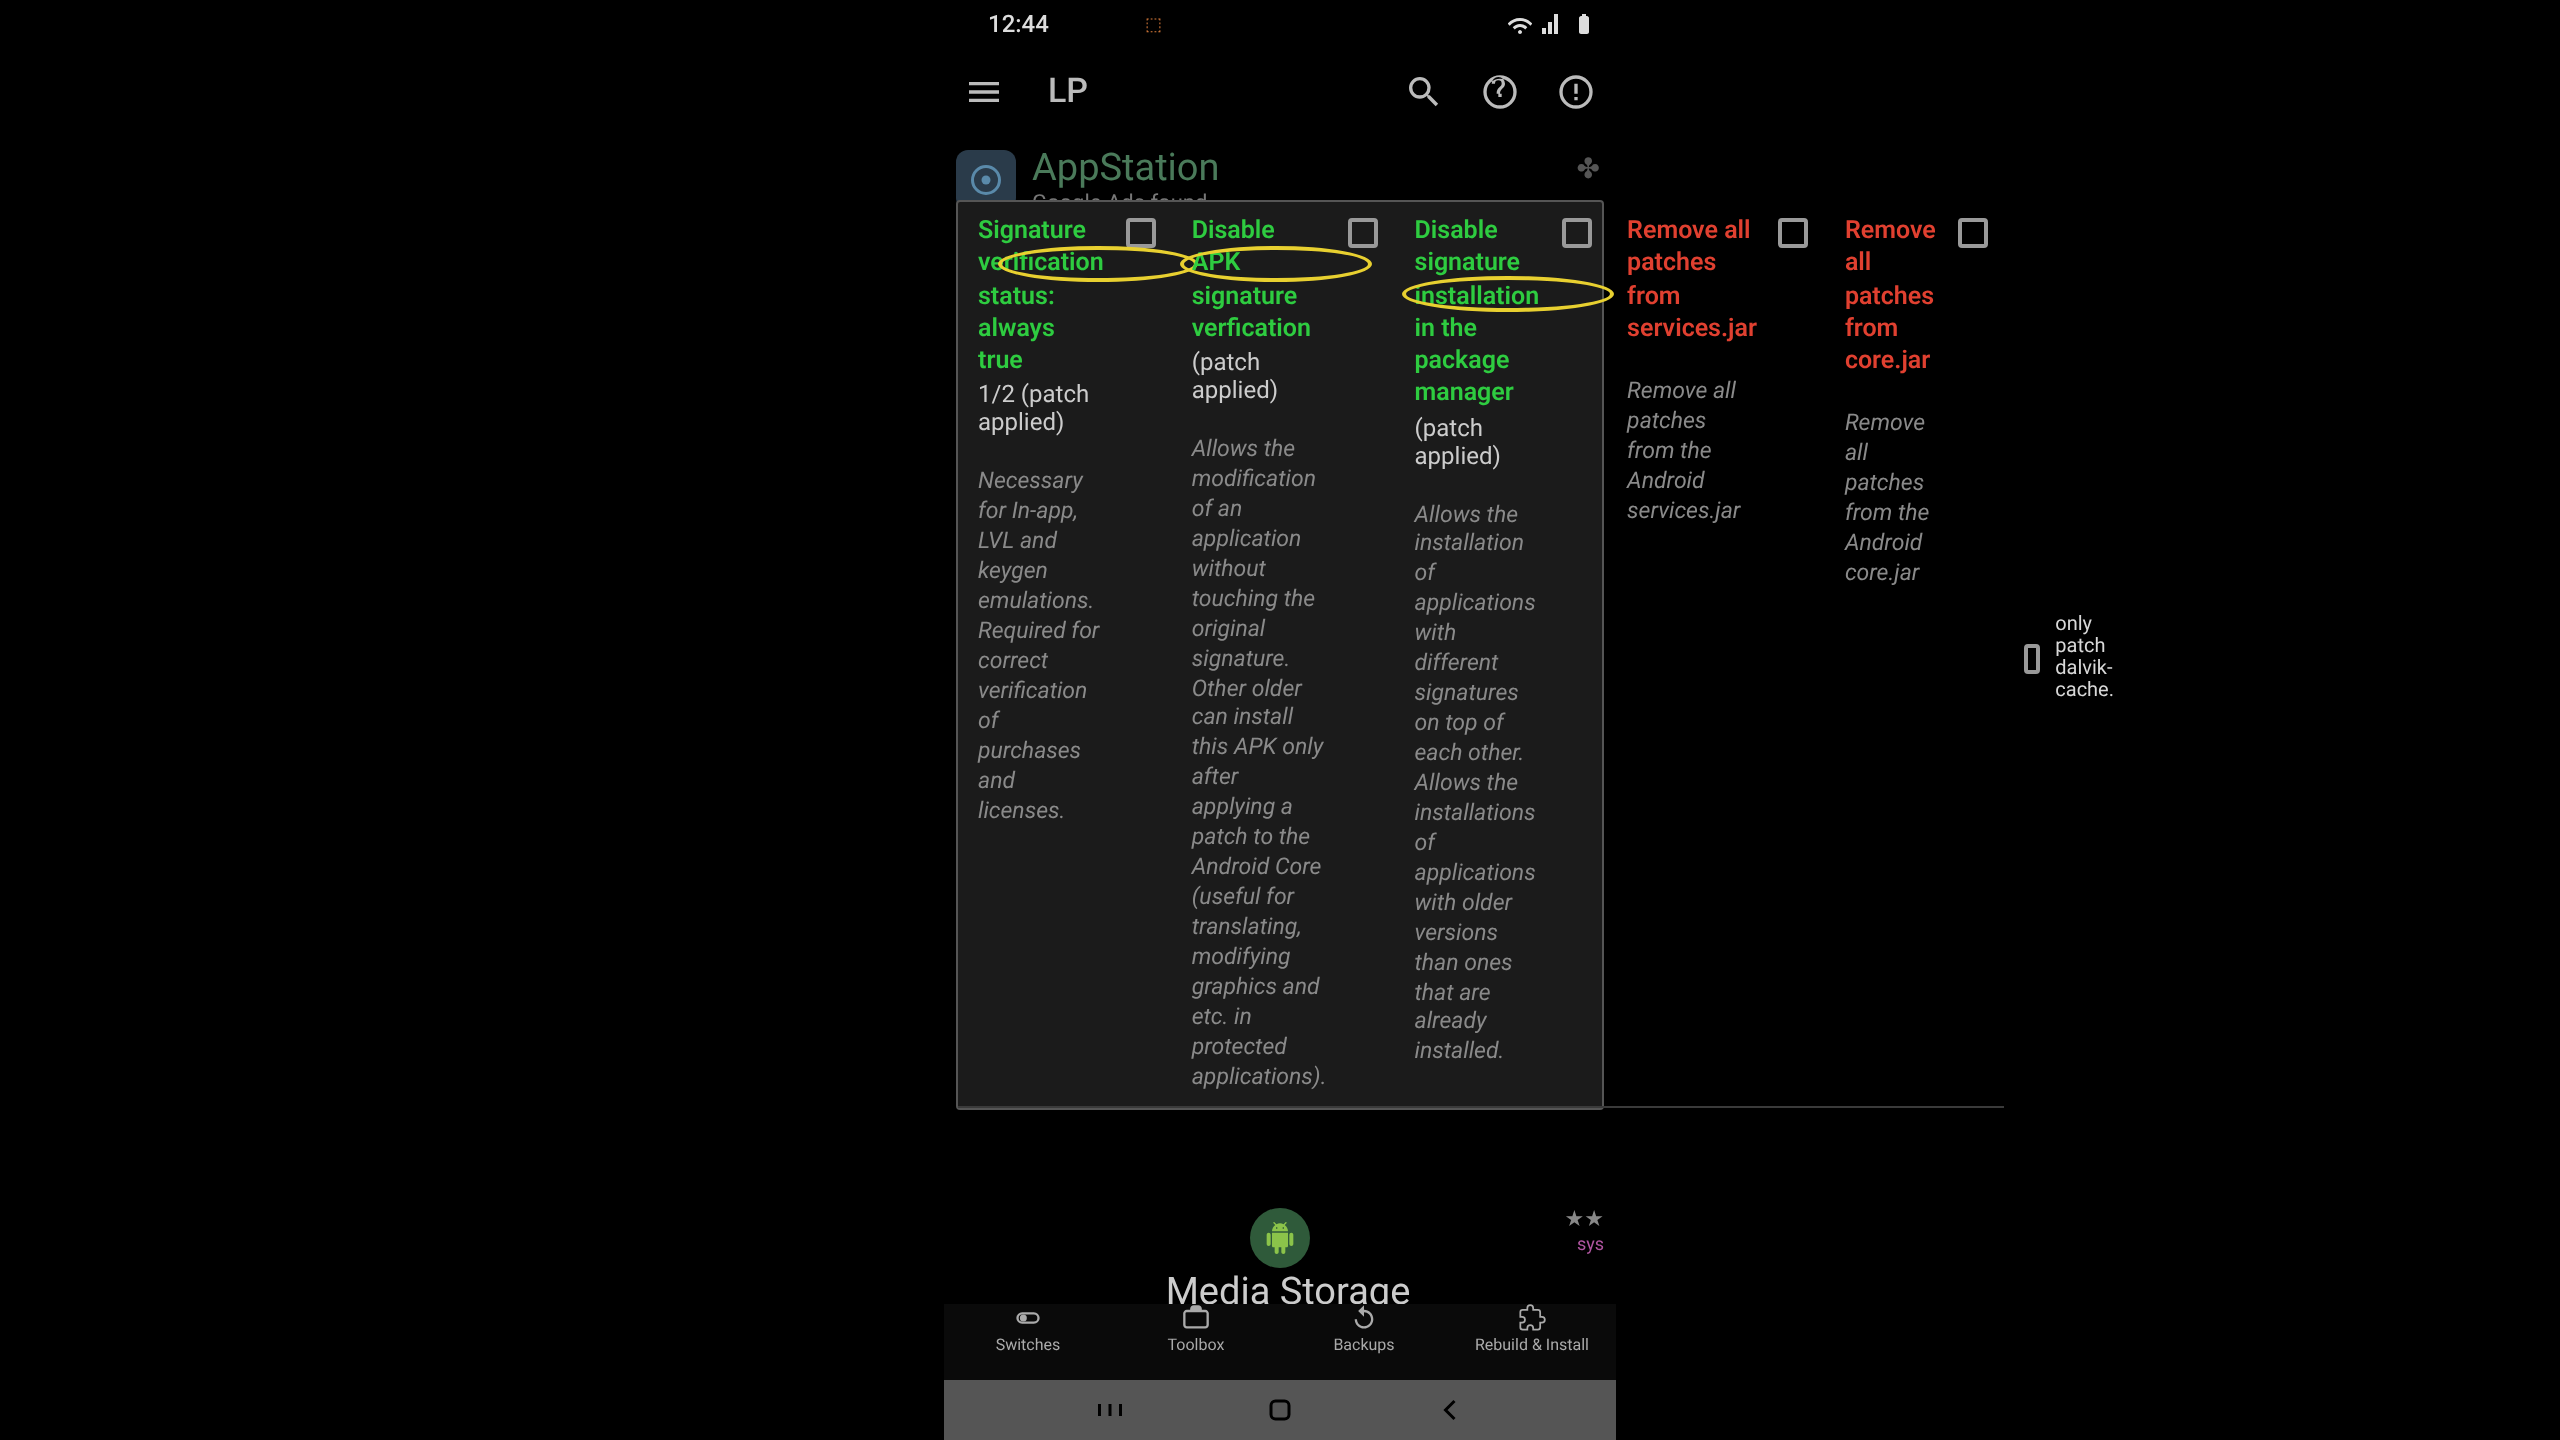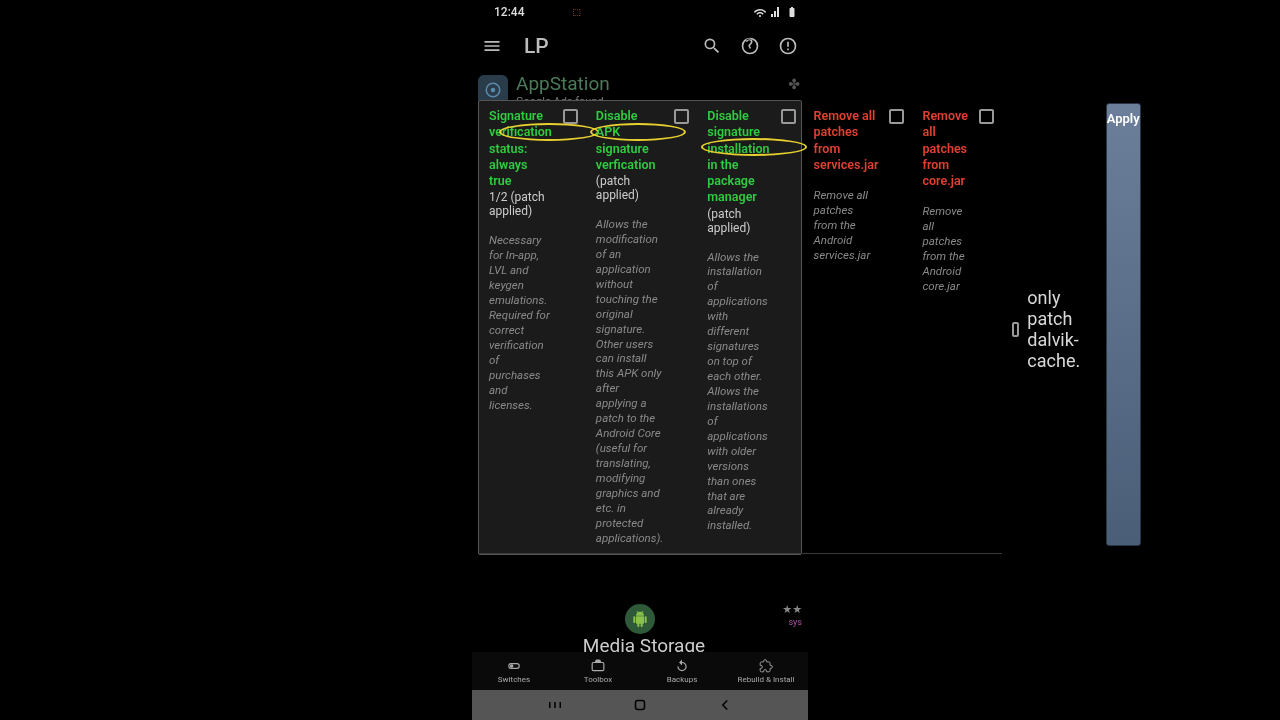--- a/index.html
+++ b/index.html
@@ -37,21 +37,21 @@
   .icon-svg-sm { width: 12px; height: 12px; fill: #ddd; }
   
   .appbar {
     height: 44px;
     display: flex;
     align-items: center;
     padding: 0 10px;
     color: #bbb;
   }
   .hamburger { width: 20px; height: 20px; }
-  .app-title { margin-left: 22px; font-size: 21px; font-weight: 500; color: #bbb; }
+  .app-title { margin-left: 22px; font-size: 17px; font-weight: 500; color: #bbb; }
   .appbar-right { margin-left: auto; display: flex; gap: 18px; }
   .appbar-icon { width: 20px; height: 20px; fill: #bbb; }
   
   .bg-list {
     position: absolute;
     top: 68px;
     left: 0;
     right: 0;
     bottom: 44px;
     padding: 0 6px;
@@ -123,21 +123,21 @@
   .footer-row {
     display: flex; align-items: center;
     padding: 10px 10px 6px 10px;
     gap: 8px;
   }
   .footer-check {
     width: 15px; height: 15px;
     border: 2px solid #999;
     border-radius: 2px;
   }
-  .footer-label { font-size: 18px; color: #d8d8d8; }
+  .footer-label { font-size: 10px; color: #d8d8d8; }
   .apply-btn {
     margin: 2px 8px 8px 8px;
     background: linear-gradient(#6b7f9a, #4a5e78);
     border: 1px solid #2a3648;
     border-radius: 3px;
     color: #fff;
     font-size: 13px;
     font-weight: 600;
     text-align: center;
     padding: 7px 0;
@@ -149,21 +149,21 @@
     left: 0; right: 0; bottom: 30px;
     height: 38px;
     display: flex;
     background: #0a0a0a;
   }
   .nav-item {
     flex: 1;
     display: flex;
     flex-direction: column;
     align-items: center;
-    justify-content: center;
+    justify-content: flex-start;
     color: #aaa;
   }
   .nav-icon { width: 16px; height: 14px; fill: #aaa; }
   .nav-label { font-size: 8px; margin-top: 2px; }
   
   .sysnav {
     position: absolute;
     left: 0; right: 0; bottom: 0;
     height: 30px;
     background: #555;
@@ -251,21 +251,21 @@
       <div class="patch-title green">Signature verification status: always true</div>
       <div class="patch-status">1/2 (patch applied)</div>
       <div class="patch-desc">Necessary for In-app, LVL and keygen emulations. Required for correct verification of purchases and licenses.</div>
       <div class="row-check"></div>
       <div class="highlight-ellipse" style="left:20px; top:22px; width:100px; height:18px;"></div>
     </div>
 
     <div class="patch-row">
       <div class="patch-title green">Disable APK signature verfication</div>
       <div class="patch-status">(patch applied)</div>
-      <div class="patch-desc">Allows the modification of an application without touching the original signature. Other users can install this APK only after applying a patch to the Android Core (useful for translating, modifying graphics and etc. in protected applications).</div>
+      <div class="patch-desc">Allows the modification of an application without touching the original signature. Other older can install this APK only after applying a patch to the Android Core (useful for translating, modifying graphics and etc. in protected applications).</div>
       <div class="row-check"></div>
       <div class="highlight-ellipse" style="left:4px; top:22px; width:96px; height:18px;"></div>
     </div>
 
     <div class="patch-row">
       <div class="patch-title green">Disable signature installation in the package manager</div>
       <div class="patch-status">(patch applied)</div>
       <div class="patch-desc" style="white-space:pre-line">Allows the installation of applications with different signatures on top of each other.
 Allows the installations of applications with older versions than ones that are already installed.</div>
       <div class="row-check"></div>
@@ -282,21 +282,20 @@
       <div class="patch-title red">Remove all patches from core.jar</div>
       <div class="patch-desc">Remove all patches from the Android core.jar</div>
       <div class="row-check"></div>
     </div>
 
     <div class="footer-row">
       <div class="footer-check"></div>
       <span class="footer-label">only patch dalvik-cache.</span>
     </div>
 
-    <div class="apply-btn">Apply</div>
   </div>
 
   <div class="bottomnav">
     <div class="nav-item">
       <svg class="nav-icon" viewBox="0 0 24 24">
           <rect x="3" y="8" width="18" height="8" rx="4" fill="none" stroke="#aaa" stroke-width="2"></rect>
           <circle cx="8" cy="12" r="3"></circle>
         </svg>
       <span class="nav-label">Switches</span>
     </div>

